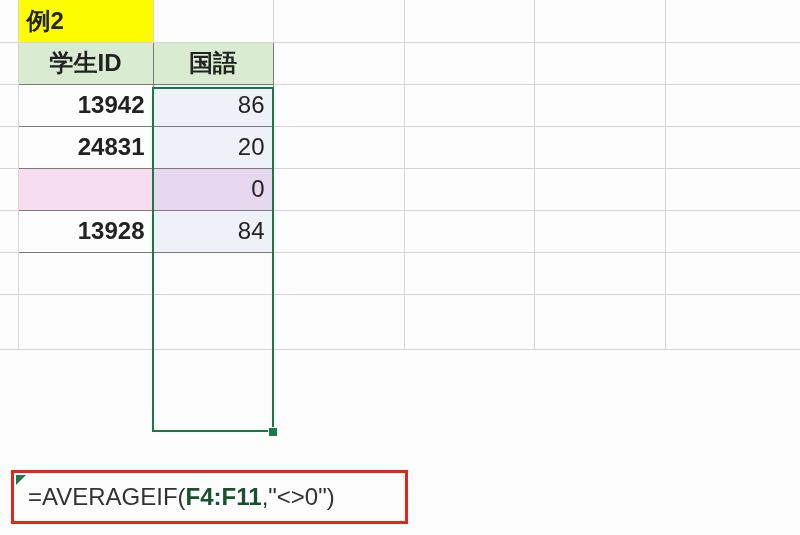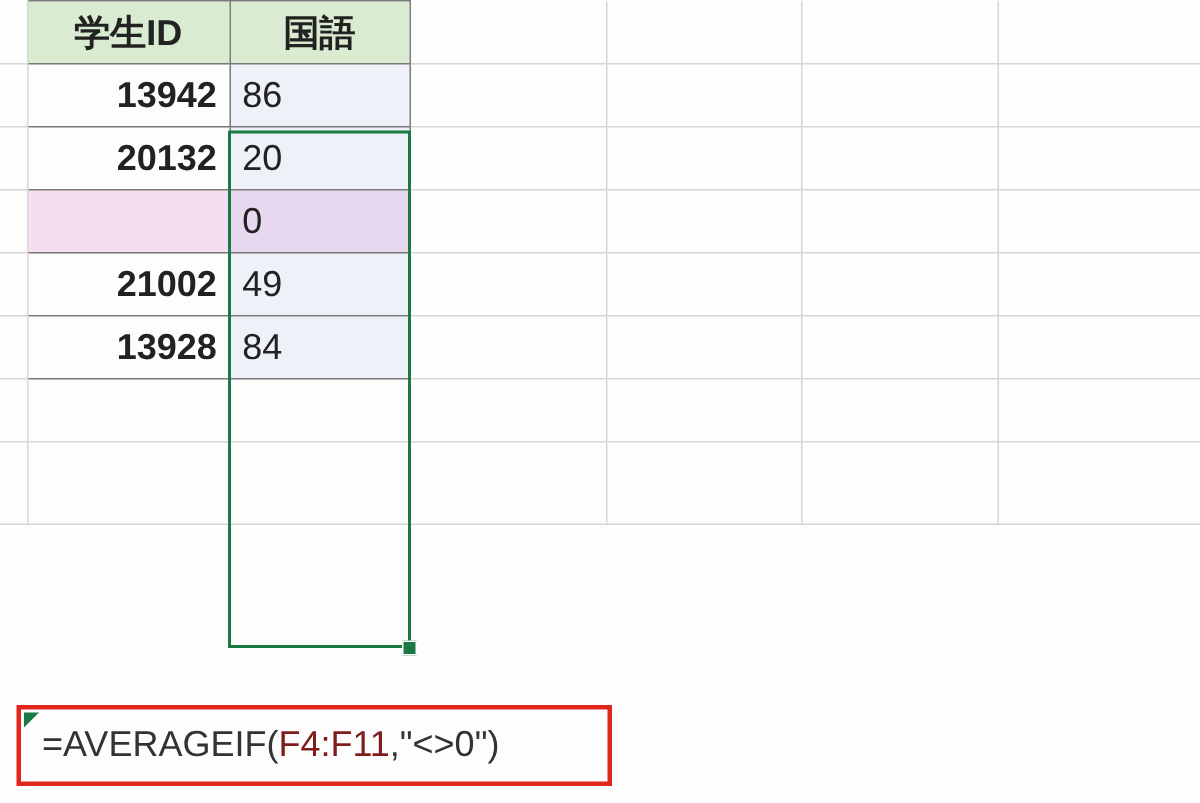--- a/index.html
+++ b/index.html
@@ -51,20 +51,21 @@
     font-weight: bold;
     text-align: center;
     border: 1px solid #7a7a7a !important;
   }
   .data-cell-a {
     text-align: right;
     border: 1px solid #7a7a7a !important;
     font-weight: bold;
   }
   .data-cell-b {
+    text-align: right;
     background: #eef1f8;
     border: 1px solid #7a7a7a !important;
     margin-left: 36px;
   }
   .pink-a { background: #f6def0; }
   .pink-b { background: #e7d7ef; }
 
   
   .selection-frame {
     position: absolute;
@@ -95,37 +96,46 @@
     color: #333;
   }
   .formula-box .corner {
     position: absolute;
     top: 2px;
     left: 2px;
     width: 0; height: 0;
     border-top: 10px solid #1a7a46;
     border-right: 10px solid transparent;
   }
-  .ref { color: #7f1d1d; }
+  .ref { color: #14532d; font-weight: bold; }
 </style>
 </head>
 <body>
 
 <table class="sheet">
   <colgroup>
     <col class="c1">
       <col class="c2">
       <col class="c3">
       <col class="c4">
       <col class="c5">
       <col class="c6">
       <col class="c7">
   </colgroup>
 
   <tbody>
+      <tr>
+    <td></td>
+    <td class="title-cell">例2</td>
+    <td></td>
+        <td></td>
+        <td></td>
+        <td></td>
+        <td></td>
+  </tr>
 
   <tr>
     <td></td>
     <td class="header-cell">学生ID</td>
     <td class="header-cell">国語</td>
     <td></td>
         <td></td>
         <td></td>
         <td></td>
   </tr>
@@ -134,40 +144,31 @@
     <td></td>
     <td class="data-cell-a">13942</td>
     <td class="data-cell-b">86</td>
     <td></td>
         <td></td>
         <td></td>
         <td></td>
   </tr>
   <tr>
     <td></td>
-    <td class="data-cell-a">20132</td>
+    <td class="data-cell-a">24831</td>
     <td class="data-cell-b">20</td>
     <td></td>
         <td></td>
         <td></td>
         <td></td>
   </tr>
   <tr>
     <td></td>
     <td class="data-cell-a pink-a"></td>
     <td class="data-cell-b pink-b">0</td>
-    <td></td>
-        <td></td>
-        <td></td>
-        <td></td>
-  </tr>
-  <tr>
-    <td></td>
-    <td class="data-cell-a">21002</td>
-    <td class="data-cell-b">49</td>
     <td></td>
         <td></td>
         <td></td>
         <td></td>
   </tr>
   <tr>
     <td></td>
     <td class="data-cell-a">13928</td>
     <td class="data-cell-b">84</td>
     <td></td>

